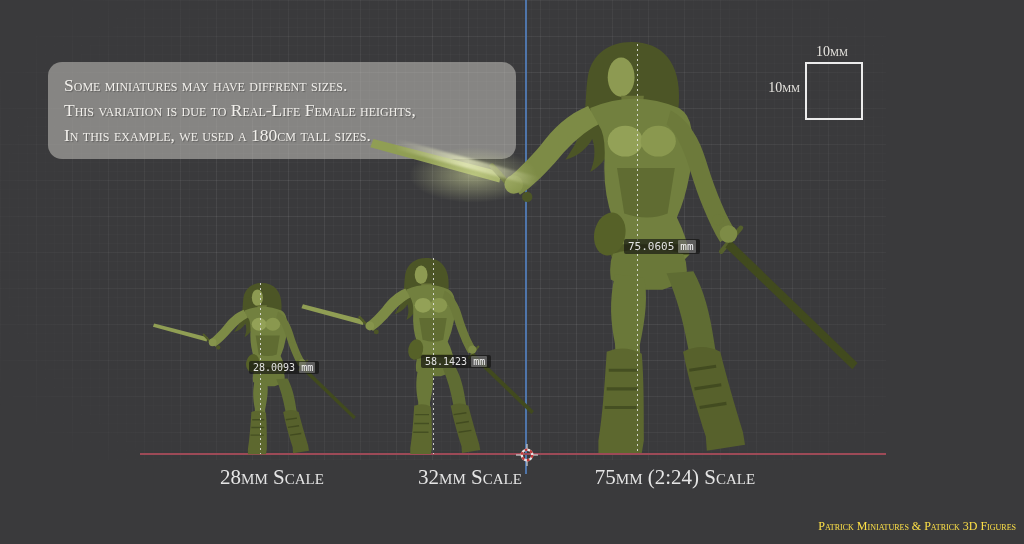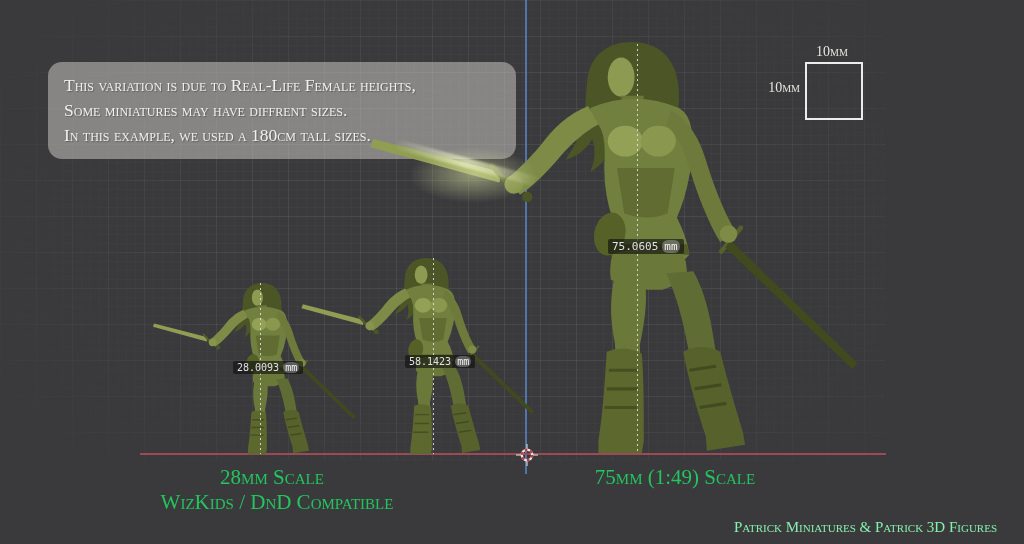--- a/index.html
+++ b/index.html
@@ -48,45 +48,45 @@
     transform:rotate(15deg);border-radius:5px;filter:blur(1px);
   }
   
   .mline{
     position:absolute;width:1px;z-index:6;opacity:.85;
     background-image:repeating-linear-gradient(to bottom,#e6e6e6 0 2px,transparent 2px 5px);
   }
   .mpill{
     position:absolute;z-index:7;display:flex;align-items:center;gap:4px;
     background:rgba(15,15,15,0.62);border-radius:2px;padding:1px 4px;
-    font-family:"DejaVu Sans Mono",monospace;font-size:10px;color:#e2e2e2;
-  }
-  .mpill .unit{background:rgba(255,255,255,0.28);border-radius:6px;padding:0 2px;color:#f5f5f5;}
+    font-family:"DejaVu Sans Mono",monospace;font-size:10px;color:#e2e2e2;margin-left:16px;
+  }
+  .mpill .unit{background:rgba(255,255,255,0.28);border-radius:1px;padding:0 2px;color:#f5f5f5;}
   
   .slabel{
     position:absolute;transform:translateX(-50%);z-index:8;
-    color:#22c55e;font-size:21px;font-variant:small-caps;white-space:nowrap;
+    color:#e5e5e5;font-size:21px;font-variant:small-caps;white-space:nowrap;
   }
   .credit{
-    position:absolute;right:27px;top:519px;z-index:8;
-    color:#86efac;font-size:15px;font-variant:small-caps;white-space:nowrap;
+    position:absolute;right:8px;top:519px;z-index:8;
+    color:#fde047;font-size:12px;font-variant:small-caps;white-space:nowrap;
   }
 </style>
 </head>
 <body>
 
 <div id="stage">
 
   <div class="grid"></div>
   <div class="axis-z"></div>
   <div class="axis-x"></div>
 
   <div class="infobox">
+    <div>Some miniatures may have diffrent sizes.</div>
     <div>This variation is due to Real-Life Female heights,</div>
-    <div>Some miniatures may have diffrent sizes.</div>
     <div>In this example, we used a 180cm tall sizes.</div>
   </div>
 
   <svg width="0" height="0" style="position:absolute">
     <defs>
       <g id="fig">
 
         <path d="M 86 126 L -38 94 L -41 102 L 84 136 Z" fill="#909e54"></path>
 
         <path d="M 77 120 L 97 142" stroke="#525c28" stroke-width="5" stroke-linecap="round" fill="none"></path>
@@ -185,18 +185,18 @@
   <svg class="cursor3d" width="22" height="22" viewBox="0 0 22 22">
     <line x1="11" y1="0" x2="11" y2="5" stroke="#cfcfcf" stroke-width="1.2"></line>
     <line x1="11" y1="17" x2="11" y2="22" stroke="#cfcfcf" stroke-width="1.2"></line>
     <line x1="0" y1="11" x2="5" y2="11" stroke="#cfcfcf" stroke-width="1.2"></line>
     <line x1="17" y1="11" x2="22" y2="11" stroke="#cfcfcf" stroke-width="1.2"></line>
     <circle cx="11" cy="11" r="5.2" fill="none" stroke="#e6e6e6" stroke-width="2.4"></circle>
     <circle cx="11" cy="11" r="5.2" fill="none" stroke="#c23b3b" stroke-width="2.4" stroke-dasharray="2.7 2.7"></circle>
   </svg>
 
   <div class="slabel" style="left:272px;top:465px">28mm Scale</div>
-  <div class="slabel" style="left:277px;top:490px">WizKids / DnD Compatible</div>
-  <div class="slabel" style="left:675px;top:465px">75mm (1:49) Scale</div>
+  <div class="slabel" style="left:470px;top:465px">32mm Scale</div>
+  <div class="slabel" style="left:675px;top:465px">75mm (2:24) Scale</div>
 
   <div class="credit">Patrick Miniatures &amp; Patrick 3D Figures</div>
 
 </div>
 
 </body></html>

